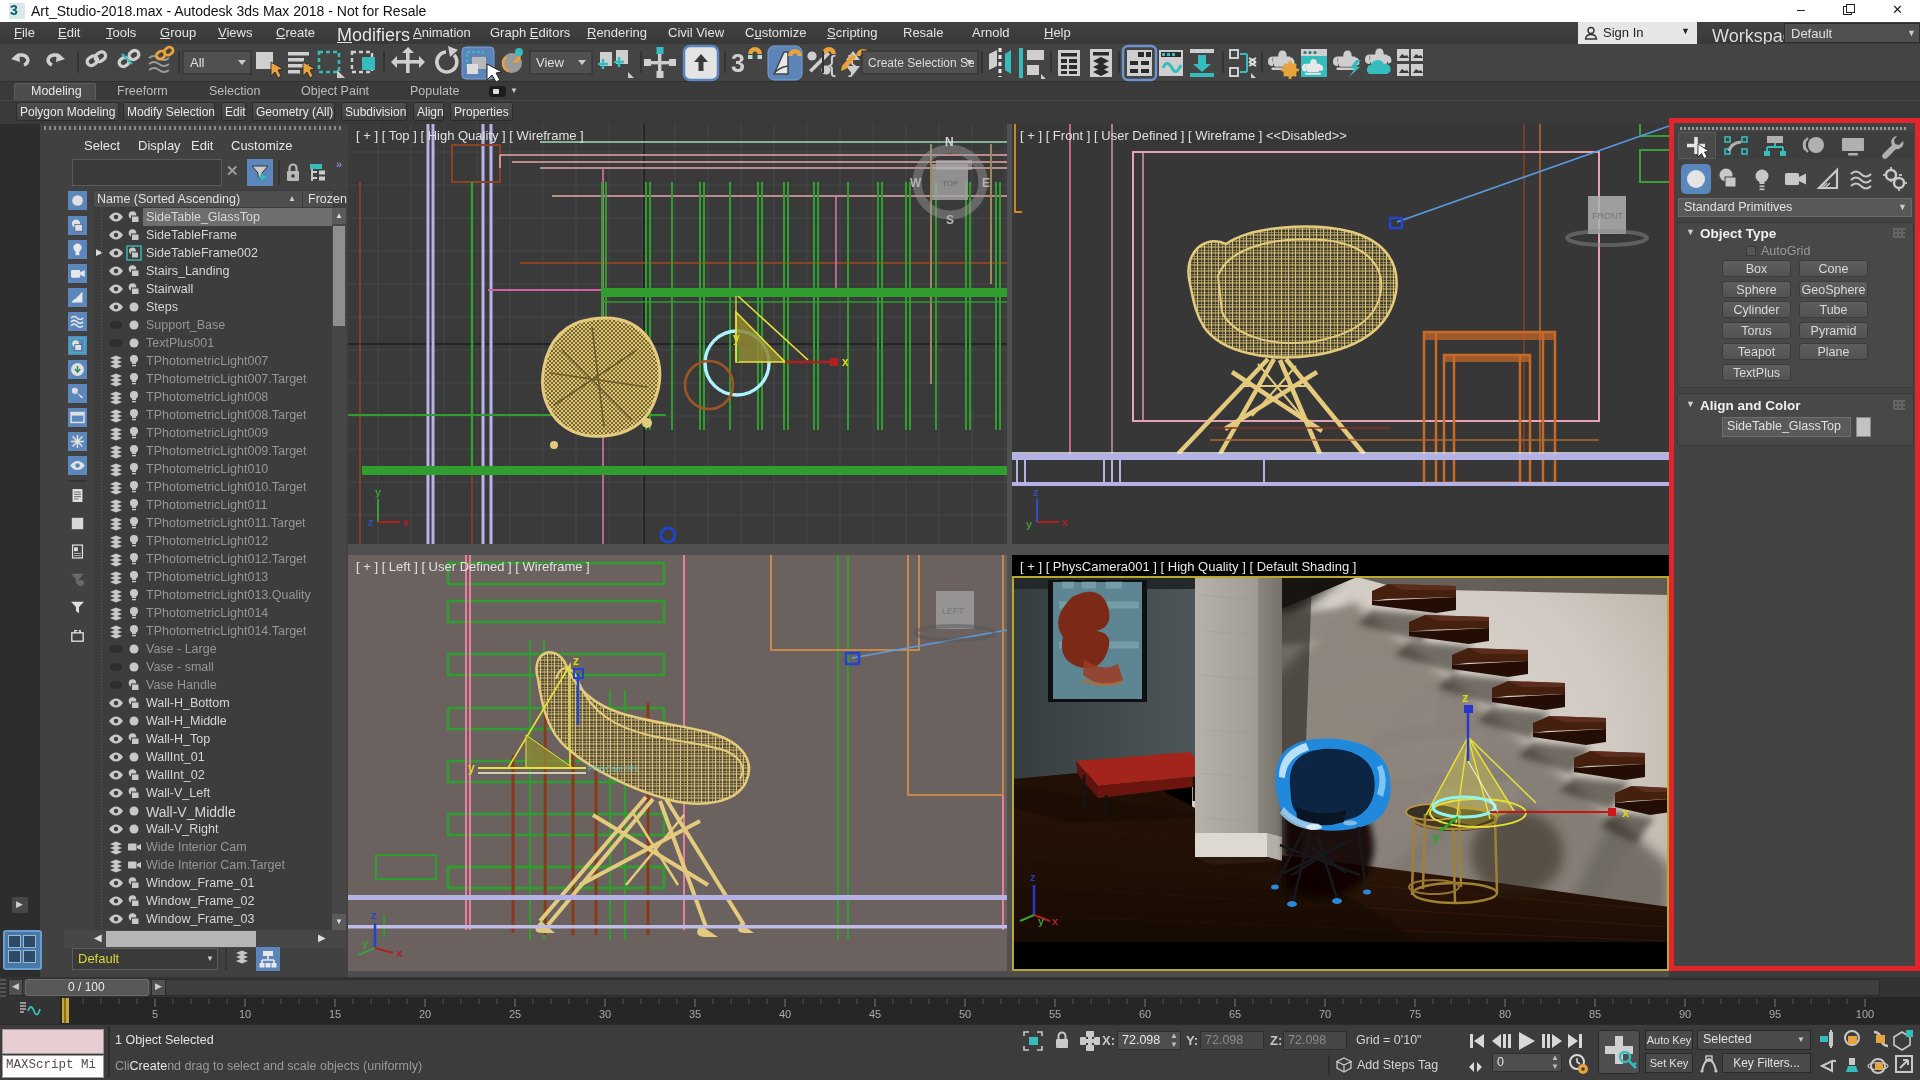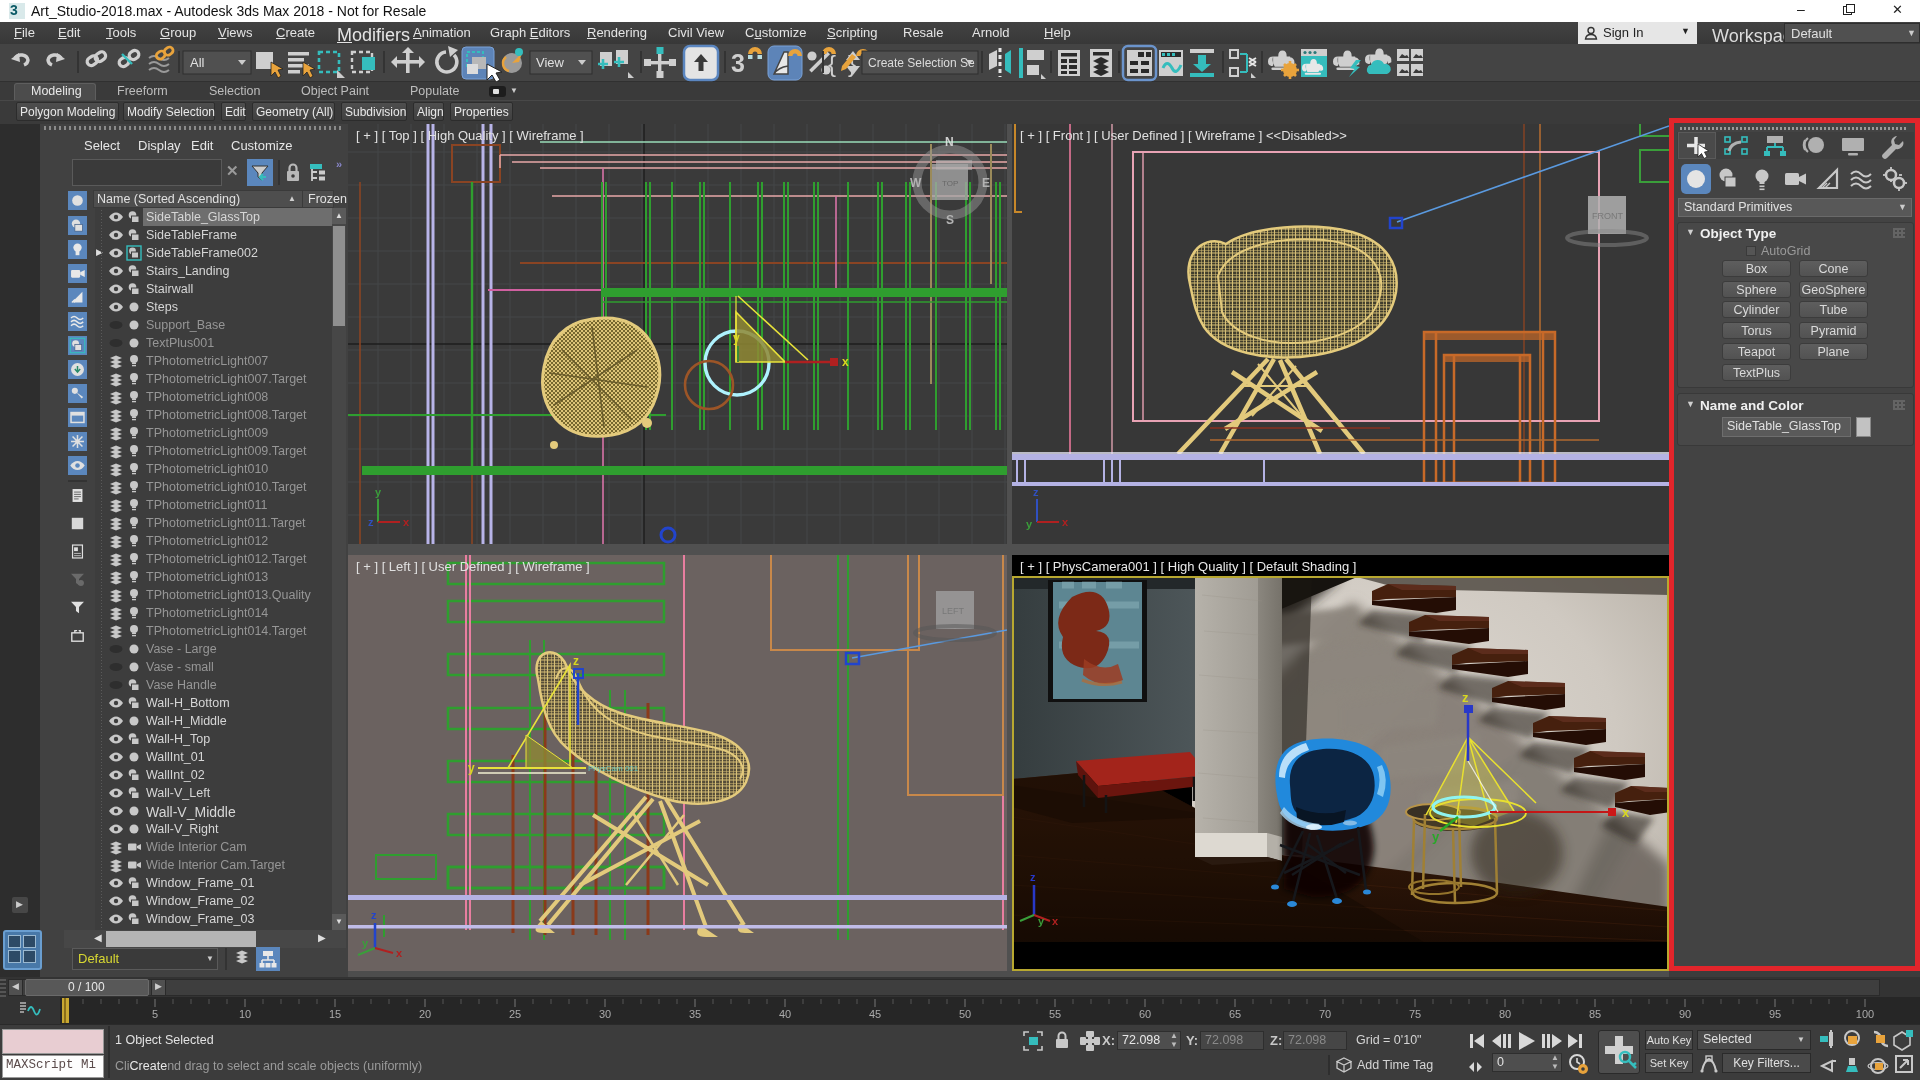--- a/index.html
+++ b/index.html
@@ -1571,21 +1571,21 @@
     <div class="abs" style="left:1799px;top:281px;width:69px;height:17px;background:linear-gradient(#5e5e5e,#525252);border:1px solid #3c3c3c;border-radius:3px;text-align:center;font-size:12.5px;color:#dadada;line-height:16px">GeoSphere</div>
     <div class="abs" style="left:1722px;top:301px;width:69px;height:17px;background:linear-gradient(#5e5e5e,#525252);border:1px solid #3c3c3c;border-radius:3px;text-align:center;font-size:12.5px;color:#dadada;line-height:16px">Cylinder</div>
     <div class="abs" style="left:1799px;top:301px;width:69px;height:17px;background:linear-gradient(#5e5e5e,#525252);border:1px solid #3c3c3c;border-radius:3px;text-align:center;font-size:12.5px;color:#dadada;line-height:16px">Tube</div>
     <div class="abs" style="left:1722px;top:322px;width:69px;height:17px;background:linear-gradient(#5e5e5e,#525252);border:1px solid #3c3c3c;border-radius:3px;text-align:center;font-size:12.5px;color:#dadada;line-height:16px">Torus</div>
     <div class="abs" style="left:1799px;top:322px;width:69px;height:17px;background:linear-gradient(#5e5e5e,#525252);border:1px solid #3c3c3c;border-radius:3px;text-align:center;font-size:12.5px;color:#dadada;line-height:16px">Pyramid</div>
     <div class="abs" style="left:1722px;top:343px;width:69px;height:17px;background:linear-gradient(#5e5e5e,#525252);border:1px solid #3c3c3c;border-radius:3px;text-align:center;font-size:12.5px;color:#dadada;line-height:16px">Teapot</div>
     <div class="abs" style="left:1799px;top:343px;width:69px;height:17px;background:linear-gradient(#5e5e5e,#525252);border:1px solid #3c3c3c;border-radius:3px;text-align:center;font-size:12.5px;color:#dadada;line-height:16px">Plane</div>
     <div class="abs" style="left:1722px;top:364px;width:69px;height:17px;background:linear-gradient(#5e5e5e,#525252);border:1px solid #3c3c3c;border-radius:3px;text-align:center;font-size:12.5px;color:#dadada;line-height:16px">TextPlus</div>
     <div class="abs" style="left:1677px;top:393px;width:237px;height:53px;background:#484848;border:1px solid #393939;border-radius:3px"></div>
     <div class="tx" style="left:1686px;top:399px;font-size:9px;color:#d0d0d0">▼</div>
-    <div class="tx" style="left:1700px;top:398px;font-size:13.5px;font-weight:bold;color:#f0f0f0">Name and Color</div>
+    <div class="tx" style="left:1700px;top:398px;font-size:13.5px;font-weight:bold;color:#f0f0f0">Align and Color</div>
     <div class="abs" style="left:1893px;top:400px;width:12px;height:10px;background:repeating-linear-gradient(90deg,#777 0 2px,transparent 2px 4px),repeating-linear-gradient(0deg,#777 0 2px,transparent 2px 4px);opacity:0.6"></div>
     <div class="abs" style="left:1722px;top:417px;width:129px;height:20px;background:#5a5a5a;border:1px solid #6e6e6e"></div>
     <div class="tx" style="left:1727px;top:419px;font-size:12.5px;color:#e0e0e0">SideTable_GlassTop</div>
     <div class="abs" style="left:1856px;top:417px;width:15px;height:20px;background:#c2c2c2;border:1px solid #888"></div>
     <div class="abs" style="left:348px;top:971px;width:1321px;height:6px;background:#4d4d4d"></div>
     <div class="abs" style="left:0;top:977px;width:1920px;height:20px;background:#333"></div>
     <div class="abs" style="left:0;top:977px;width:6px;height:20px;background:repeating-linear-gradient(0deg,#555 0 2px,#333 2px 4px)"></div>
     <div class="abs" style="left:8px;top:979px;width:1872px;height:17px;background:#3e3e3e;border:1px solid #2a2a2a"></div>
     <div class="abs" style="left:8px;top:979px;width:15px;height:17px;background:#505050;border:1px solid #2a2a2a"></div>
     <div class="tx" style="left:12px;top:981px;font-size:9px;color:#ccc">◀</div>
@@ -1759,21 +1759,21 @@
     <div class="abs" style="left:1200px;top:1031px;width:64px;height:19px;background:#464646;border:1px solid #2e2e2e"></div>
     <div class="tx" style="left:1205px;top:1033px;font-size:12.5px;color:#8a8a8a">72.098</div>
     <div class="tx" style="left:1270px;top:1033px;font-size:13px;font-weight:bold;color:#c8c8c8">Z:</div>
     <div class="abs" style="left:1283px;top:1031px;width:64px;height:19px;background:#464646;border:1px solid #2e2e2e"></div>
     <div class="tx" style="left:1288px;top:1033px;font-size:12.5px;color:#8a8a8a">72.098</div>
     <div class="tx" style="left:1356px;top:1033px;font-size:12.5px;color:#d4d4d4">Grid = 0'10"</div>
     <div class="abs" style="left:1328px;top:1055px;width:2px;height:20px;background:#2e2e2e"></div>
     <svg class="abs" style="left:1336px;top:1057px" width="16" height="16" viewBox="0 0 16 16">
       <path d="M8 1 L15 4.5 L8 8 L1 4.5 Z M1 4.5 V11 L8 15 L15 11 V4.5 M8 8 V15" fill="none" stroke="#c8c8c8" stroke-width="1.3"></path>
     </svg>
-    <div class="tx" style="left:1357px;top:1058px;font-size:12.5px;color:#d4d4d4">Add Time Tag</div>
+    <div class="tx" style="left:1357px;top:1058px;font-size:12.5px;color:#d4d4d4">Add Steps Tag</div>
     <svg class="abs" style="left:1468px;top:1030px" width="120" height="46" viewBox="0 0 120 46">
       <g fill="#d8d8d8">
         <path d="M2 4 h3 v14 h-3 z M16 4 L6 11 L16 18 Z"></path>
         <path d="M33 4 L24 11 L33 18 Z M35 4 h3 v14 h-3 z M40 4 h3 v14 h-3 z"></path>
         <path d="M51 2 L67 11 L51 20 Z"></path>
         <path d="M74 4 h3 v14 h-3 z M79 4 h3 v14 h-3 z M84 4 L94 11 L84 18 Z"></path>
         <path d="M100 4 L110 11 L100 18 Z M111 4 h3 v14 h-3 z"></path>
       </g>
       <g fill="#d8d8d8">
         <path d="M6 32 L1 37 L6 42 Z M9 32 L14 37 L9 42 Z"></path>

